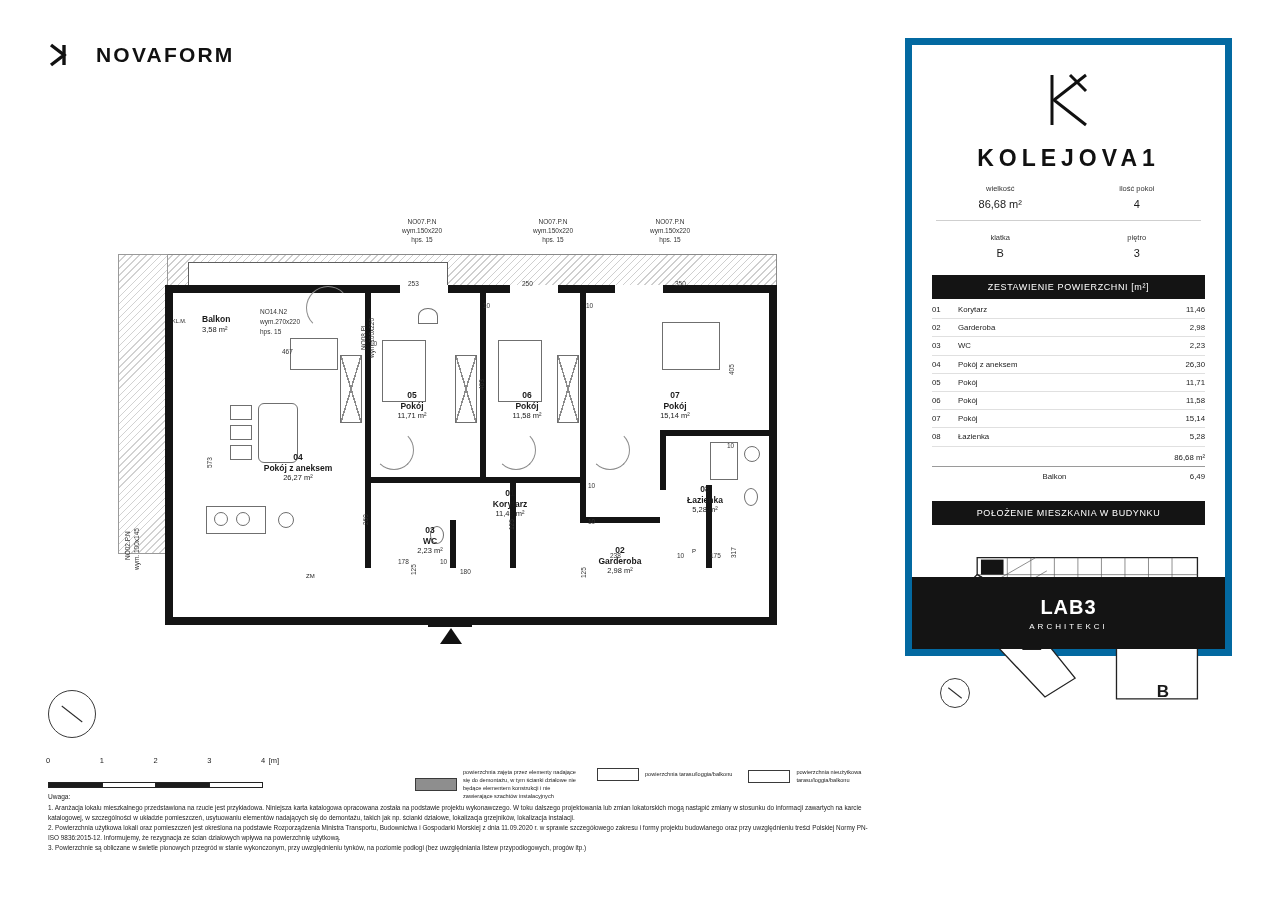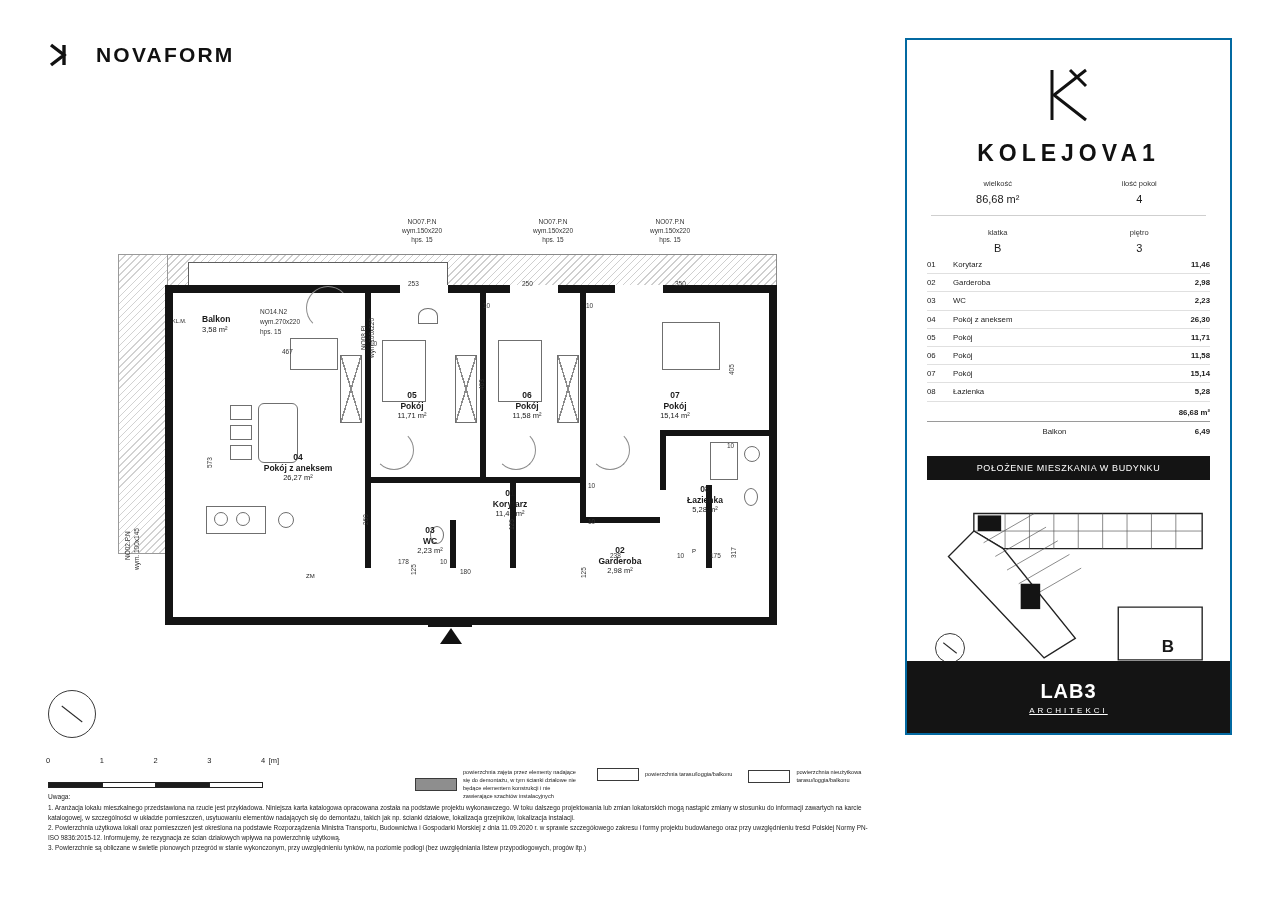--- a/index.html
+++ b/index.html
@@ -77,21 +77,21 @@
   .legend .sw { width:42px; height:13px; border:1px solid #3a3a3a; }
   .legend .sw.gray { background:#8e8e8e; }
   .legend .sw.white { background:#ffffff; }
   .legend .tx { font-size:5.6px; color:#222; line-height:1.45; max-width:118px; }
 
   
   .notes { position:absolute; left:48px; top:792px; width:820px; font-size:6.4px; line-height:1.55; color:#222; }
   .notes .hd { font-size:6.6px; margin-bottom:1px; }
 
   
-  .panel { position:absolute; left:905px; top:38px; width:327px; height:697px; border:2px solid #0369a1; background:#fff; }
+  .panel { position:absolute; left:905px; top:38px; width:327px; height:618px; border:7px solid #0369a1; background:#fff; }
   .panel-inner { padding:26px 20px 0 20px; }
 
   .k-logo { display:flex; flex-direction:column; align-items:center; }
   .k-mark { width:58px; height:58px; }
   .k-name { margin-top:16px; font-size:23px; letter-spacing:5px; font-weight:700; color:#111; }
 
   .contact { margin-top:22px; display:flex; justify-content:space-between; font-size:8px; color:#222; }
   .contact .right { text-align:right; line-height:1.75; }
 
   .hdrbar { margin:16px 0 0 0; background:#141414; color:#fff; text-align:center; font-size:9.5px; letter-spacing:.6px; padding:7px 0; }
@@ -101,34 +101,34 @@
   .meta > div { flex:1; }
   .meta .lbl { font-size:7.5px; color:#333; }
   .meta .val { font-size:11px; margin-top:5px; }
   .meta-sep { border-bottom:1px solid #cfcfcf; margin:10px 4px; }
 
   .areas { margin-top:2px; font-size:7.8px; }
   .areas table { width:100%; border-collapse:collapse; }
   .areas td { padding:4.1px 0; border-bottom:1px solid #e0e0e0; }
   .areas td.idx { width:26px; color:#222; }
   .areas td.nm { color:#222; }
-  .areas td.v { text-align:right; width:54px;font-weight:bold; }
+  .areas td.v { text-align:right; width:54px; }
   .areas tr.total td { border-bottom:none; padding-top:6px; }
   .areas tr.balkon td { border-top:1px solid #9a9a9a; border-bottom:none; padding-top:5px; }
 
   
   .miniplan { position:relative; margin-top:12px; height:185px; }
   .mini-svg { position:absolute; inset:0; }
   .mini-letter { position:absolute; right:36px; bottom:20px; font-size:17px; font-weight:700; }
   .mini-compass { position:absolute; left:8px; bottom:14px; width:30px; height:30px; border:1px solid #3a3a3a; border-radius:50%; }
   .mini-compass .n { position:absolute; left:50%; top:50%; width:17px; height:1px; background:#2a2a2a; transform:translate(-50%,-50%) rotate(38deg); }
 
   .footer { position:absolute; left:0; bottom:0; width:100%; height:72px; background:#141414; color:#fff; display:flex; flex-direction:column; align-items:center; justify-content:center; }
   .footer .l1 { font-size:20px; letter-spacing:1px; font-weight:700;text-align:center; }
-  .footer .l2 { font-size:8px; letter-spacing:3px; margin-top:3px;text-decoration:underline; }
+  .footer .l2 { font-size:8px; letter-spacing:3px; margin-top:3px; }
 </style>
 </head>
 <body>
 
 <div class="page">
 
   <div class="brand">
     <span class="brand-mark">
       <svg viewBox="0 0 34 34" width="34" height="34">
         <path d="M3 7 L16 17 L3 27" fill="none" stroke="#111" stroke-width="3.4"></path>
@@ -387,20 +387,21 @@
         <div>
           <div class="lbl">klatka</div>
           <div class="val">B</div>
         </div>
         <div>
           <div class="lbl">piętro</div>
           <div class="val">3</div>
         </div>
       </div>
 
+      <div class="hdrbar small">ZESTAWIENIE POWIERZCHNI [m²]</div>
 
       <div class="areas">
         <table>
           <tbody>
               <tr>
             <td class="idx">01</td>
             <td class="nm">Korytarz</td>
             <td class="v">11,46</td>
           </tr>
           <tr>

